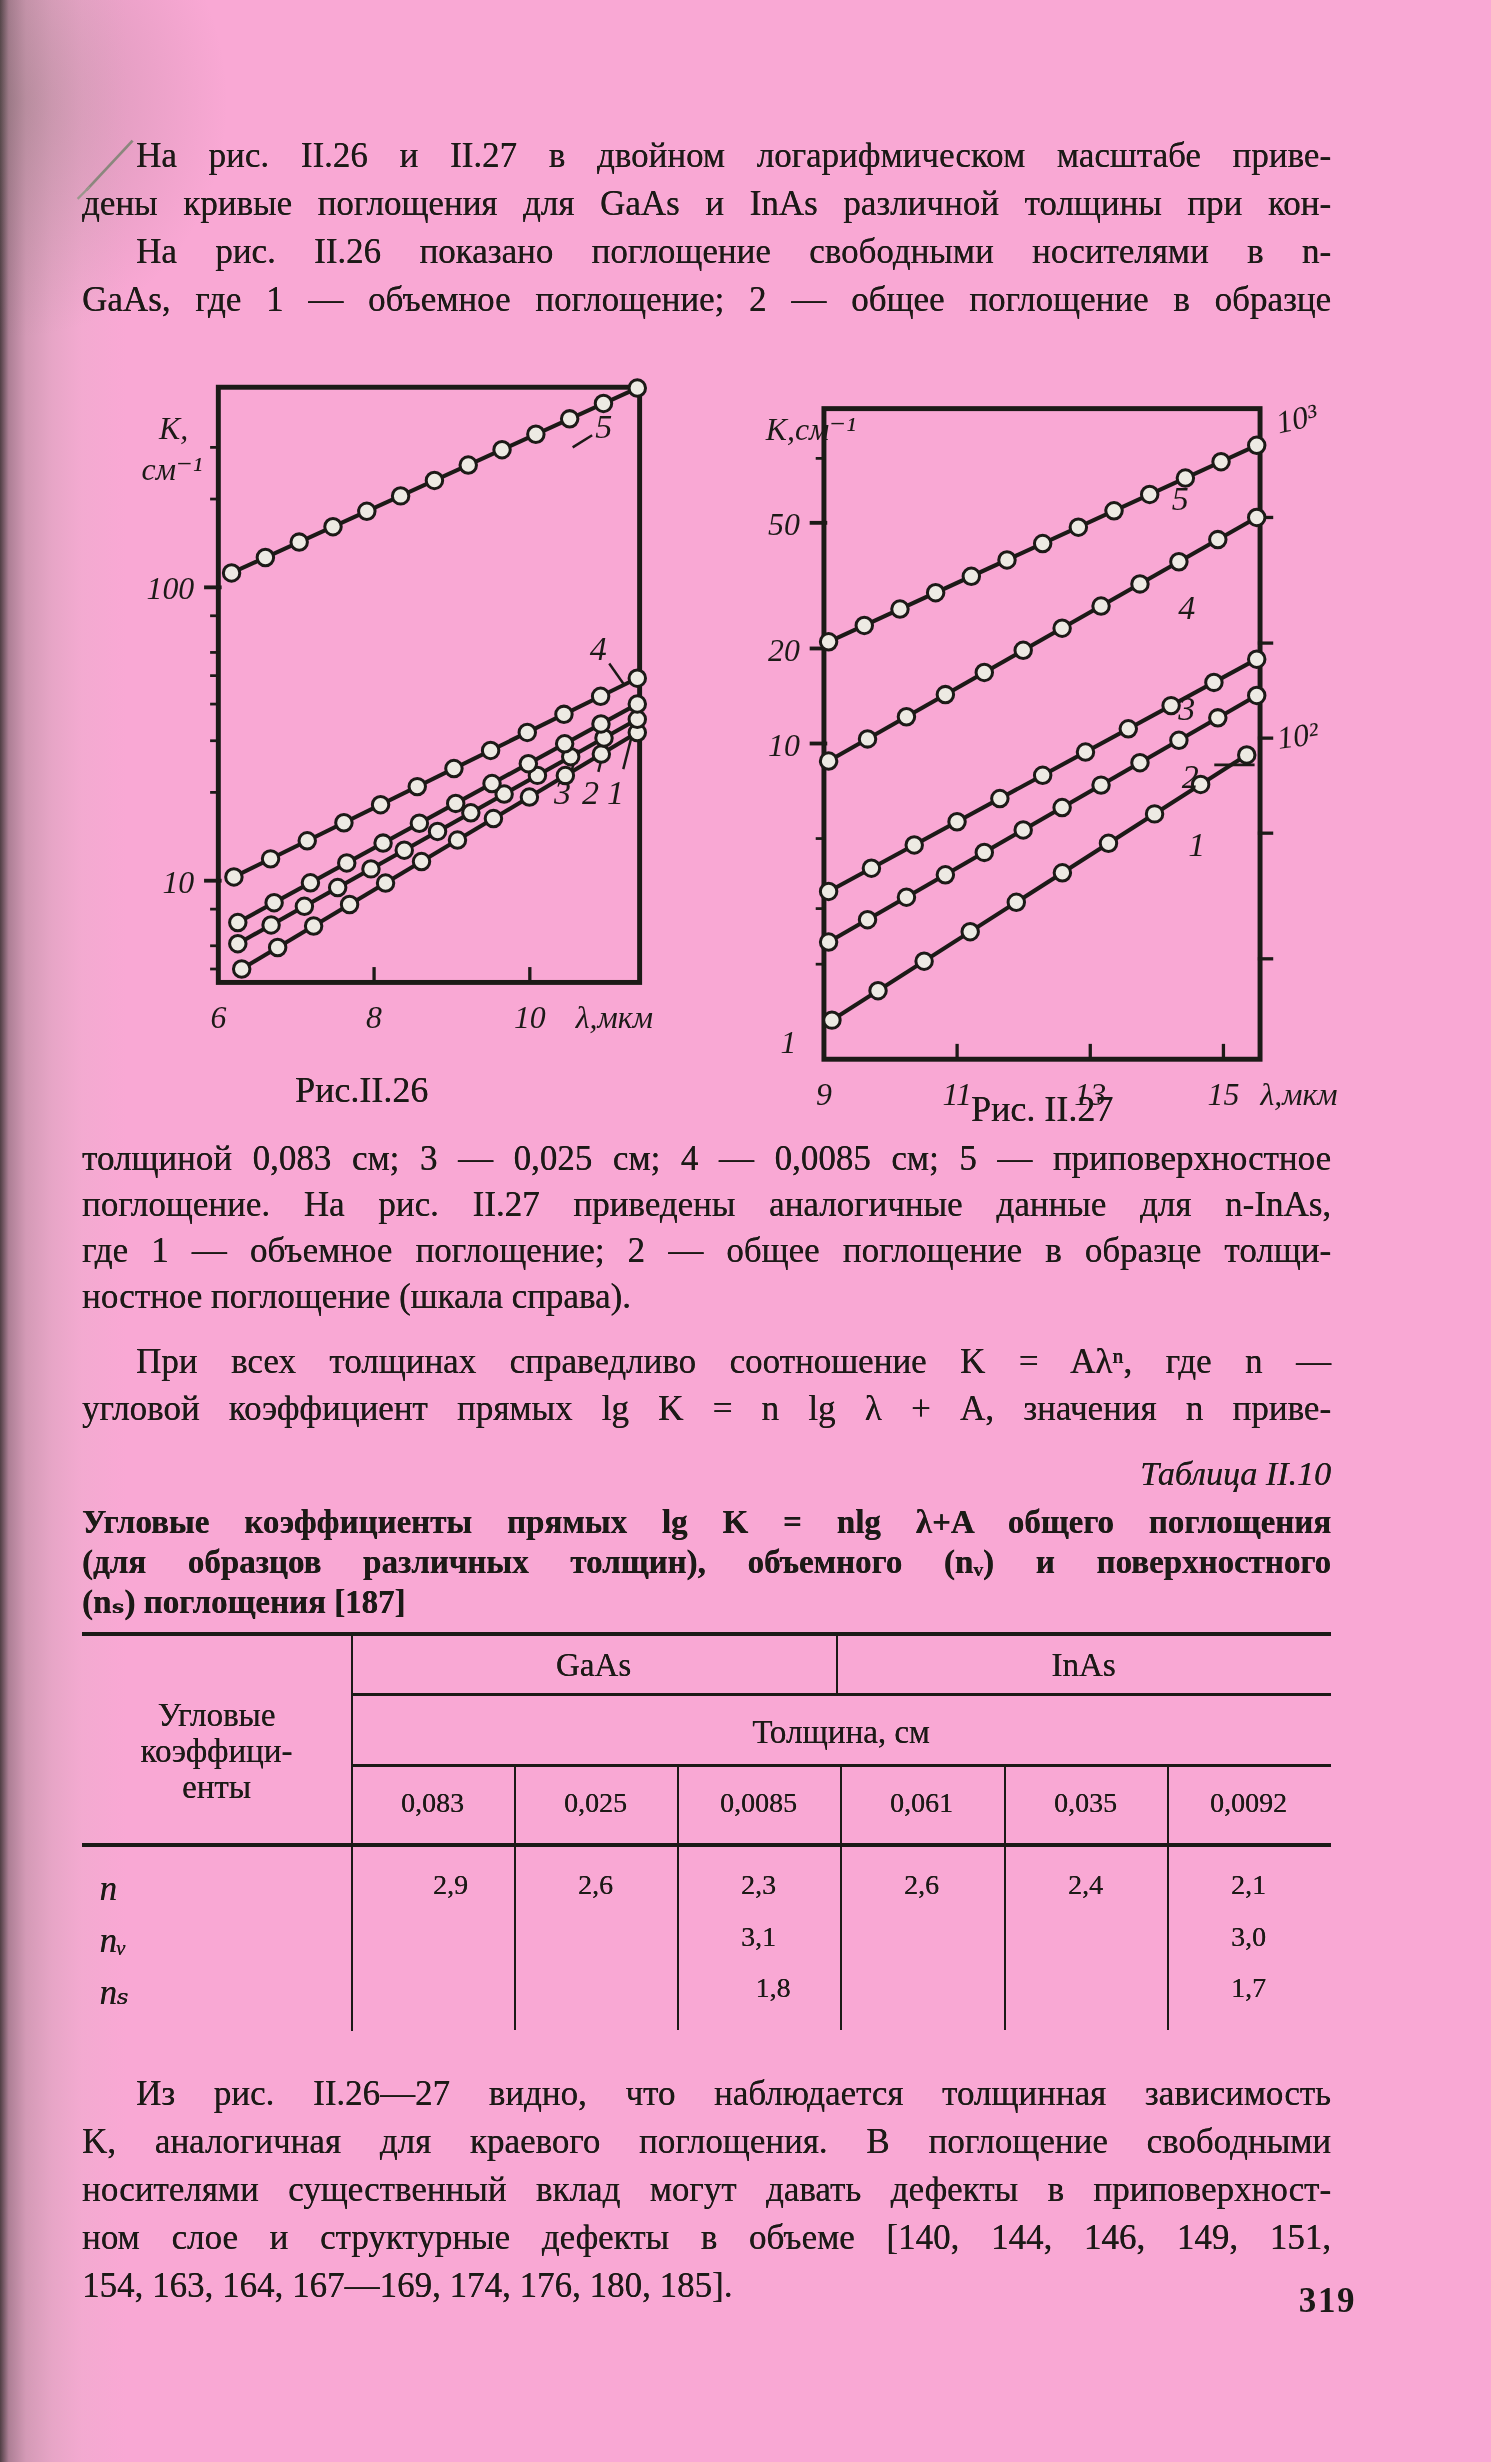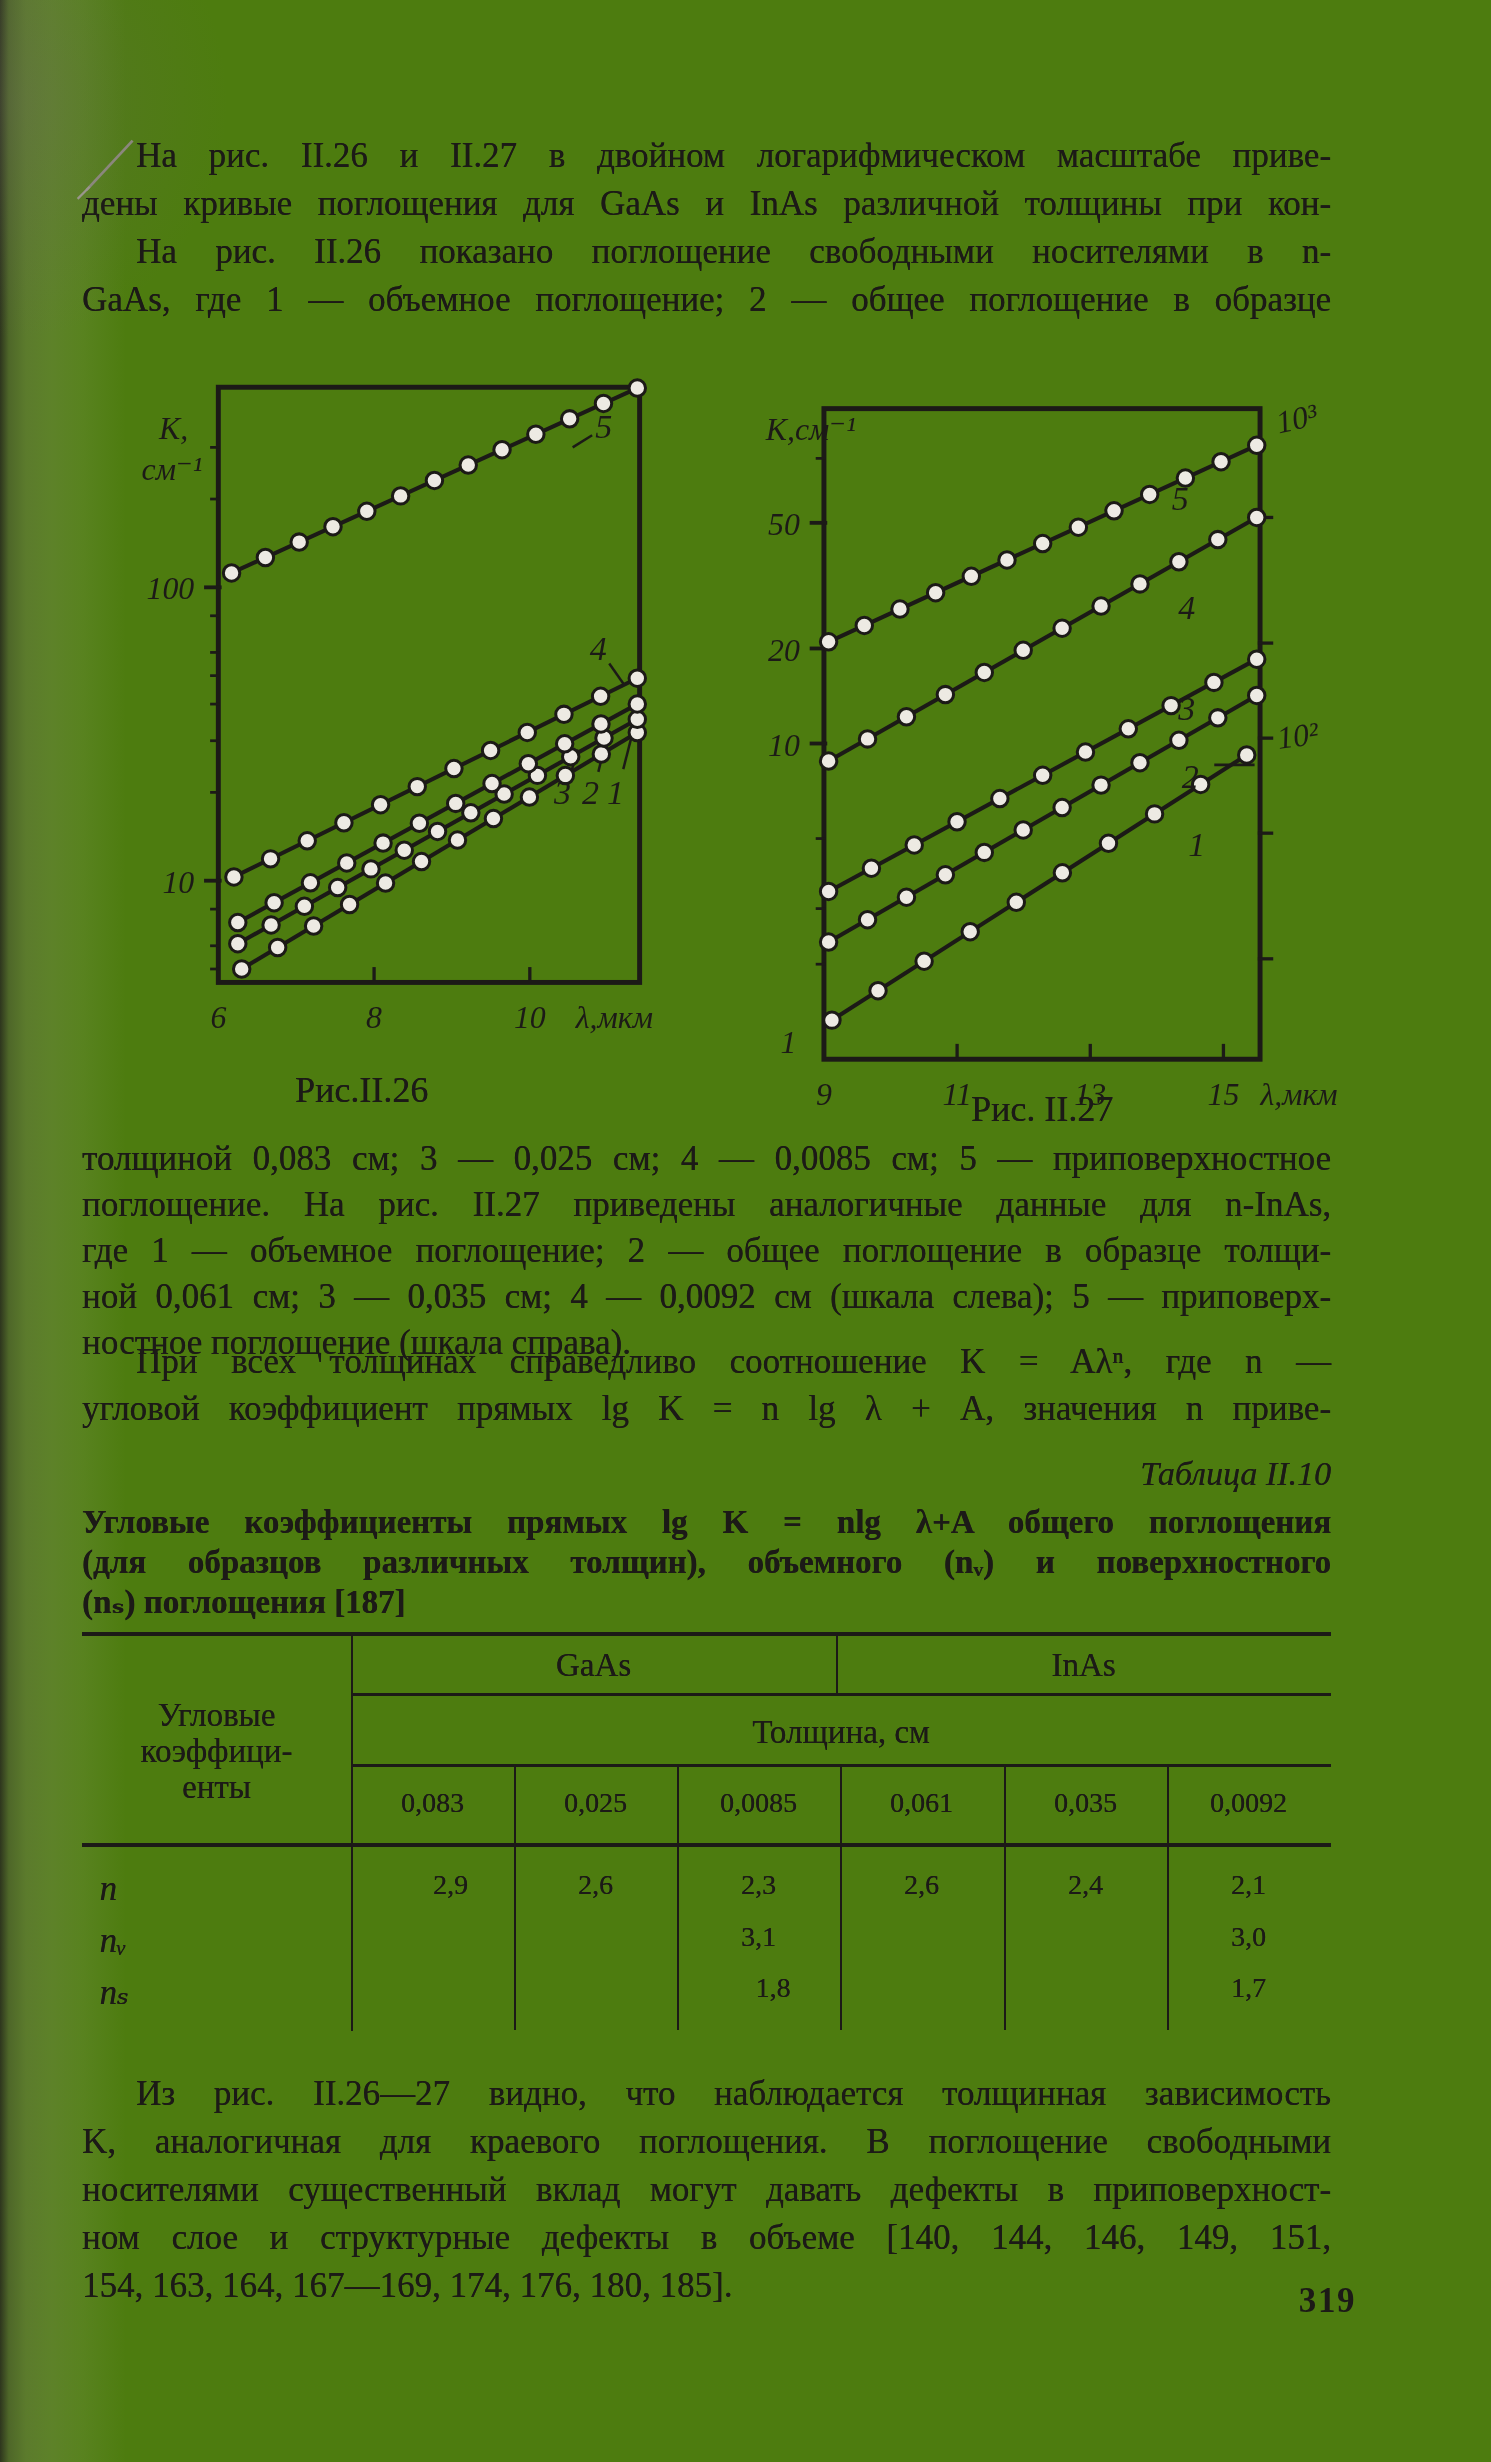--- a/index.html
+++ b/index.html
@@ -1,16 +1,16 @@
 <!DOCTYPE html>
 <html style="font-size:8.8px"><head>
 <meta charset="utf-8">
 <style>
   html,body{margin:0;padding:0;background:#d8d5ce;}
-  .page{position:relative;width:1491px;height:2462px;background:#4d7c0f;
+  .page{position:relative;width:1491px;height:2462px;background:#f9a8d4;
         font-family:"Liberation Serif","DejaVu Serif",serif;color:#1c1a17;overflow:hidden;}
   .edge-shadow{position:absolute;left:0;top:0;bottom:0;width:126px;
         background:linear-gradient(90deg,rgba(38,36,33,.80) 0px,rgba(80,77,72,.45) 8.8px,
         rgba(125,121,112,.30) 26px,rgba(158,154,144,.20) 52px,rgba(190,186,176,.10) 82px,rgba(190,186,176,0) 126px);}
   .corner-smudge{position:absolute;left:0;top:0;width:230px;height:340px;
         background:radial-gradient(ellipse at 8% 30%,rgba(110,106,96,.28),rgba(110,106,96,0) 70%);}
   .block{position:absolute;left:82px;width:1249px;}
   .line{font-size:35px;text-align:justify;text-align-last:justify;
         text-shadow:0.3px 0 0 currentColor;}
   .line.indent{text-indent:54px;}
@@ -257,21 +257,20 @@
       <text x="2169.557251908397" y="1436.38581745309" text-anchor="middle" class="curve-label">2</text>
       <text x="2181.6946564885493" y="1560.9230580506633" text-anchor="middle" class="curve-label">1</text>
     </svg>
   <div class="fig-caption" style="left:295px;top:1069px;width:236px">Рис.II.26</div>
   <div class="fig-caption" style="left:971px;top:1088px;width:241px">Рис. II.27</div>
 
   <div class="block p-cap" style="top:1136px">
     <div class="line">толщиной 0,083 см; 3 — 0,025 см; 4 — 0,0085 см; 5 — приповерхностное</div>
     <div class="line">поглощение. На рис. II.27 приведены аналогичные данные для n-InAs,</div>
     <div class="line">где 1 — объемное поглощение; 2 — общее поглощение в образце толщи-</div>
-    <div class="line">ной 0,061 см; 3 — 0,035 см; 4 — 0,0092 см (шкала слева); 5 — приповерх-</div>
     <div class="line last">ностное поглощение (шкала справа).</div>
   </div>
 
   <div class="block p-rel" style="top:1338px">
     <div class="line indent">При всех толщинах справедливо соотношение K = Aλⁿ, где n —</div>
     <div class="line">угловой коэффициент прямых lg K = n lg λ + A,  значения  n приве-</div>
   </div>
 
   <div class="table-ref">Таблица II.10</div>
 

